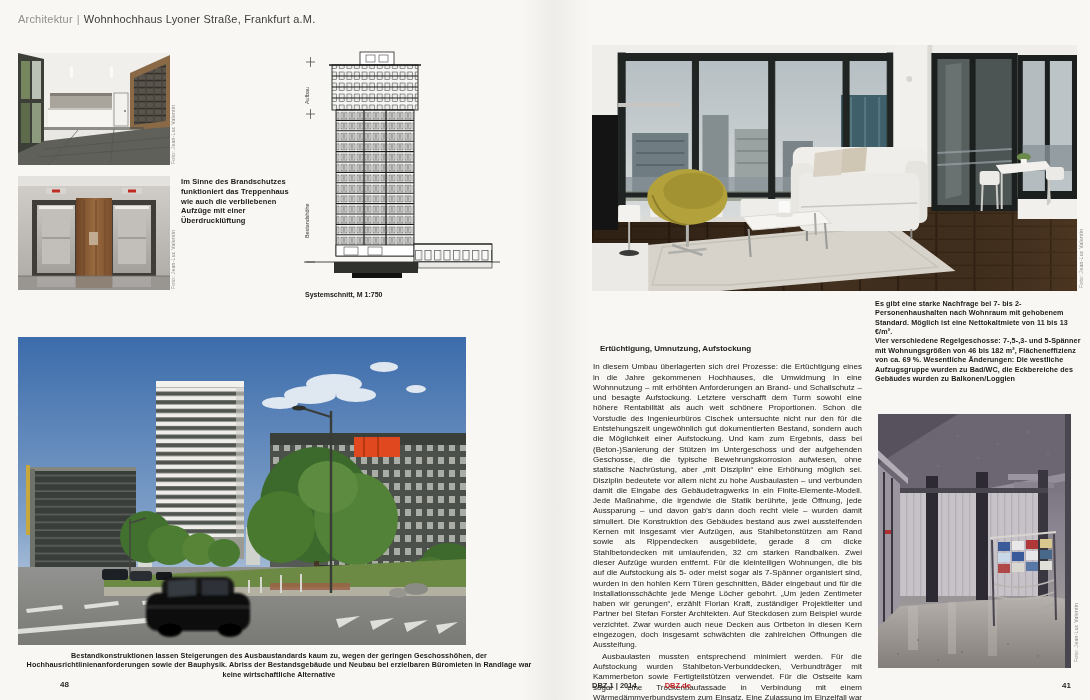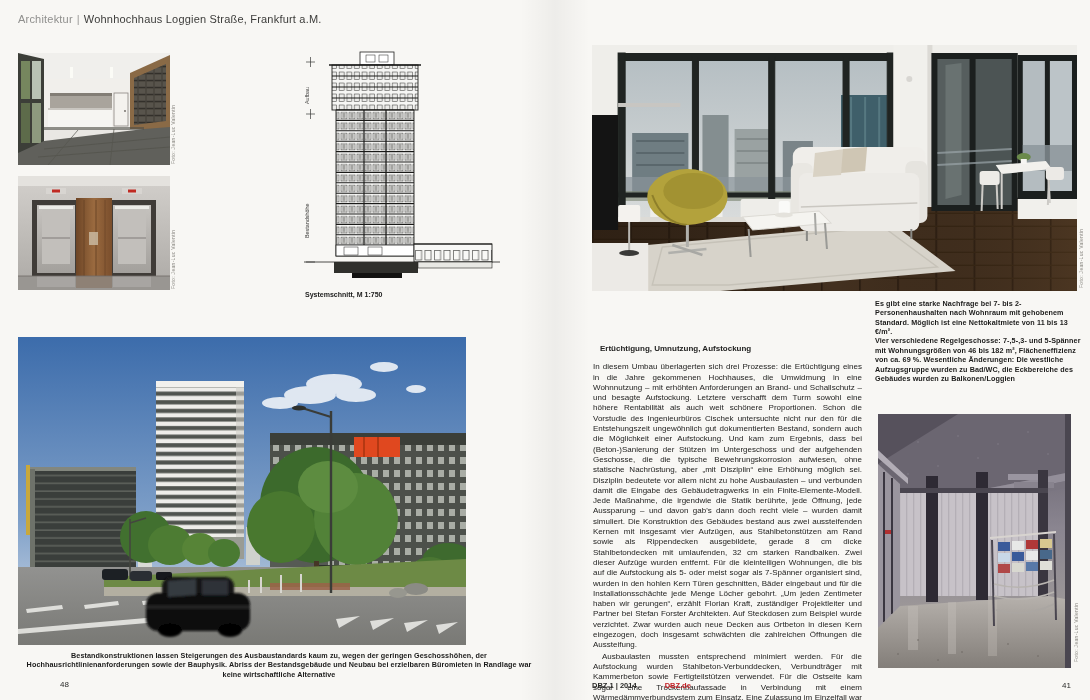--- a/index.html
+++ b/index.html
@@ -30,33 +30,33 @@
     writing-mode:vertical-rl;transform:rotate(180deg);
     white-space:nowrap;letter-spacing:.3px;
   }
   #article{
     position:absolute;left:592px;top:336px;width:271px;
     font-size:8px;line-height:10.3px;text-align:justify;color:#232322;
   }
   #article h3{margin:8px;font-size:8px;line-height:10.3px;font-weight:bold;}
   #article p{margin:1px;}
   #article p.indent{text-indent:9px;}
-  .pagenum{position:absolute;font-size:8px;font-weight:normal;color:#2a2a28;}
+  .pagenum{position:absolute;font-size:8px;font-weight:bold;color:#2a2a28;}
   #footer-issue{position:absolute;left:592px;top:681px;font-size:7.5px;font-weight:bold;color:#2a2a28;white-space:nowrap;}
   #footer-issue .site{color:#c32026;margin-left:28px;}
   .drawcap{position:absolute;font-size:7px;font-weight:bold;color:#1b1b1a;}
 </style>
 </head>
 <body>
 
 <div id="spread">
   <div id="fold"></div>
 
   <div id="header">
-    <span class="sect">Architektur</span><span class="sep">|</span><span class="ttl">Wohnhochhaus Loggien Straße, Frankfurt a.M.</span>
+    <span class="sect">Architektur</span><span class="sep">|</span><span class="ttl">Wohnhochhaus Lyoner Straße, Frankfurt a.M.</span>
   </div>
 
   <div class="photo" style="left:18px;top:53px;width:152px;height:112px;">
     <svg viewBox="0 0 152 112" preserveAspectRatio="none">
       <defs>
         <pattern id="mailgrid" width="8" height="7" patternUnits="userSpaceOnUse">
           <rect width="8" height="7" fill="#46423b"></rect>
           <rect x="0.7" y="0.7" width="6.6" height="5" fill="#58544c"></rect>
           <rect x="0.7" y="5.9" width="6.6" height="0.8" fill="#2a2824"></rect>
         </pattern>
@@ -129,20 +129,21 @@
       <rect x="71" y="56" width="9" height="13" fill="#c9b9a0" opacity="0.85"></rect>
       <rect x="0" y="100" width="152" height="14" fill="#999692"></rect>
       <rect x="19" y="100" width="38" height="11" fill="#b5b2ae" opacity="0.55"></rect>
       <rect x="95" y="100" width="38" height="11" fill="#b5b2ae" opacity="0.55"></rect>
       <rect x="58" y="100" width="36" height="12" fill="#7a5c3e" opacity="0.35"></rect>
       <line x1="0" y1="100" x2="152" y2="100" stroke="#6e6b67" stroke-width="0.8"></line>
     </svg>
   </div>
   <div class="credit" style="left:170px;top:227px;height:62px;">Foto: Jean-Luc Valentin</div>
 
+  <div class="cap" style="left:181px;top:177px;width:112px;font-size:7.5px;">Im Sinne des Brandschutzes funktioniert das Treppenhaus wie auch die verbliebenen Aufzüge mit einer Überdrucklüftung</div>
 
   <div class="drawing abs" style="left:300px;top:48px;width:205px;height:240px;">
     <svg viewBox="0 0 205 240" preserveAspectRatio="none">
       <defs>
         <pattern id="aufWin" width="7.6" height="11" patternUnits="userSpaceOnUse">
           <rect width="7.6" height="11" fill="#f6f6f4"></rect>
           <rect x="1.1" y="2" width="5.2" height="7.4" fill="#ececea" stroke="#2e2e2c" stroke-width="0.5"></rect>
         </pattern>
         <pattern id="bestWin" width="8" height="10.4" patternUnits="userSpaceOnUse">
           <rect width="8" height="10.4" fill="#fafaf8"></rect>

